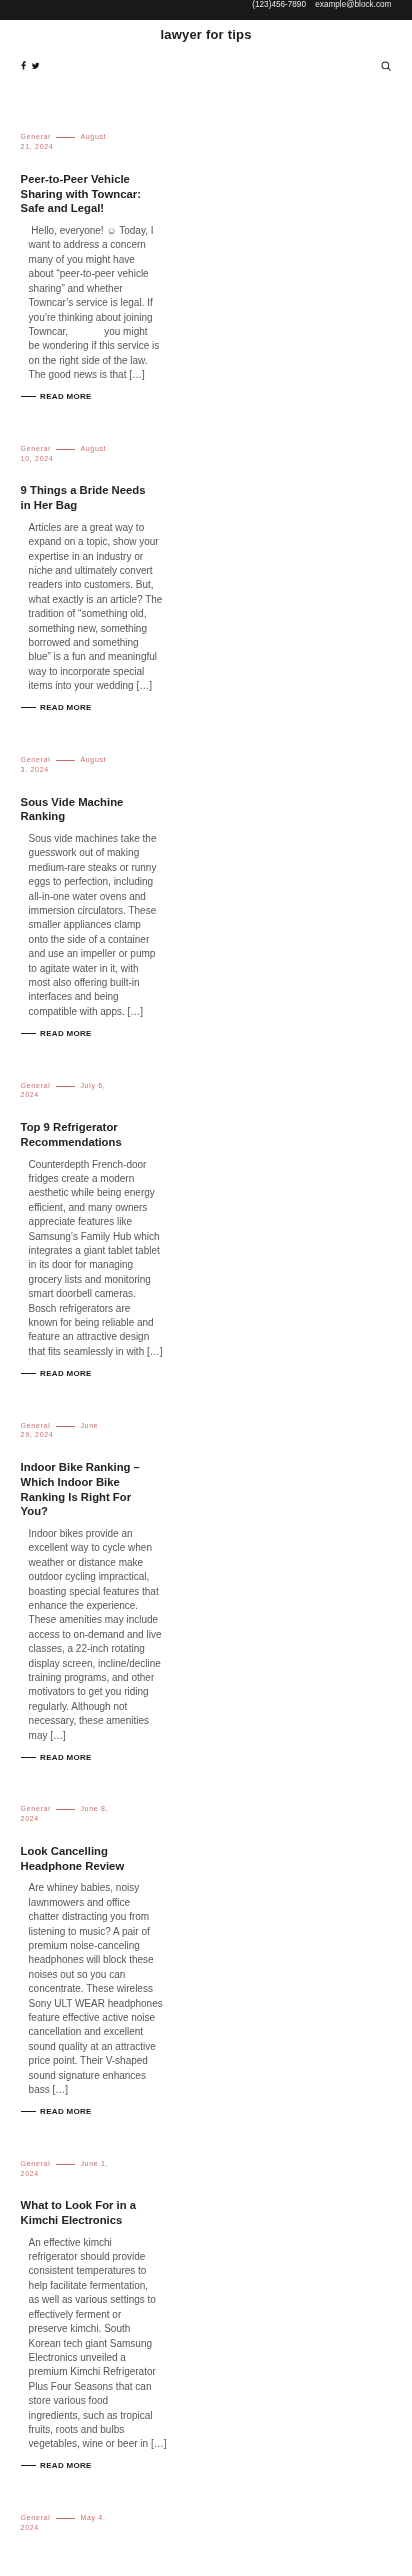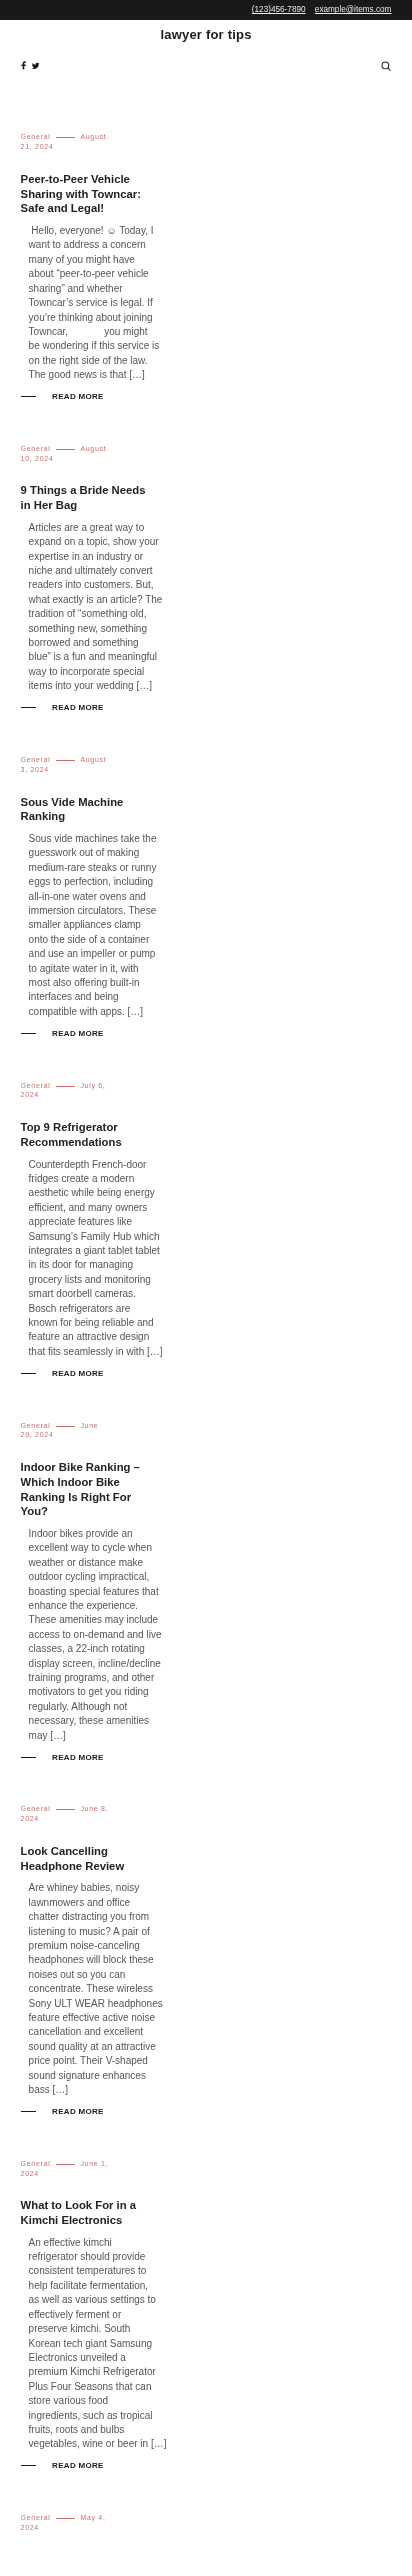--- a/index.html
+++ b/index.html
@@ -1,21 +1,21 @@
 <!DOCTYPE html>
 <html style="font-size:8.2px"><head>
 <meta charset="utf-8">
 <style>
   html,body{margin:0;padding:0;background:#ffffff;}
   body{width:412px;font-family:"Liberation Sans",sans-serif;overflow-x:hidden;color:#53565a;}
   a{text-decoration:none;cursor:pointer;}
 
   
-  .topbar{height:19.6px;background:#19191b;display:flex;align-items:center;justify-content:flex-end;
-          gap:9.3px;padding:0 20.6px;color:#e8e8e8;font-size:8.2px;text-decoration:underline;}
+  .topbar{height:19.6px;background:#19191b;display:flex;justify-content:flex-end;
+          gap:9.3px;padding:0 20.6px;color:#e8e8e8;font-size:8.2px;}
 
   
   .site-title{margin:7px 0 0;text-align:center;font-size:13px;line-height:16.5px;font-weight:700;
               color:#1d1d1f;letter-spacing:0.2px;}
   .header-row{display:flex;justify-content:space-between;align-items:center;height:13.4px;
               margin-top:16px;padding:0 20.6px;}
   .social{display:flex;align-items:center;gap:5.7px;}
   .social svg{display:block;fill:#1a1a1a;}
   .search-btn svg{display:block;stroke:#222;fill:none;stroke-width:2;}
 
@@ -26,31 +26,31 @@
   .post-meta{font-size:7px;line-height:9.8px;letter-spacing:0.7px;color:#c96f6f;width:142px;}
   .post-meta a{color:#c96f6f;}
   .meta-sep{display:inline-block;width:19.6px;height:0.5px;background:#c96f6f;margin:0 5.2px;
             vertical-align:1.5px;}
   .post-date{white-space:pre-line;}
   .post-title{margin:5.2px 0 6.2px;font-size:11.3px;line-height:14.7px;font-weight:700;color:#232325;
               white-space:pre-line;}
   .post-title a{color:#232325;}
   .post-excerpt{margin:8px;width:142px;font-size:10px;line-height:14.4px;color:#53565a;
                 white-space:pre-line;}
-  .readmore{display:flex;align-items:center;gap:16px;margin-top:2px;height:12.4px;}
+  .readmore{display:flex;align-items:center;gap:4px;margin-top:2px;height:12.4px;}
   .rm-line{display:inline-block;width:15.5px;height:1px;background:#1b1b1b;}
   .rm-text{font-size:8px;font-weight:700;letter-spacing:0.3px;color:#1b1b1b;}
 </style>
 </head>
 <body>
 
 <header>
   <div class="topbar">
     <span>(123)456-7890</span>
-    <span>example@items.com</span>
+    <span>example@block.com</span>
   </div>
 
   <h1 class="site-title">
     <a>lawyer for tips</a>
   </h1>
 
   <div class="header-row">
     <div class="social">
       <a aria-label="facebook">
         <svg width="5.2" height="8.8" viewBox="0 0 320 512">

